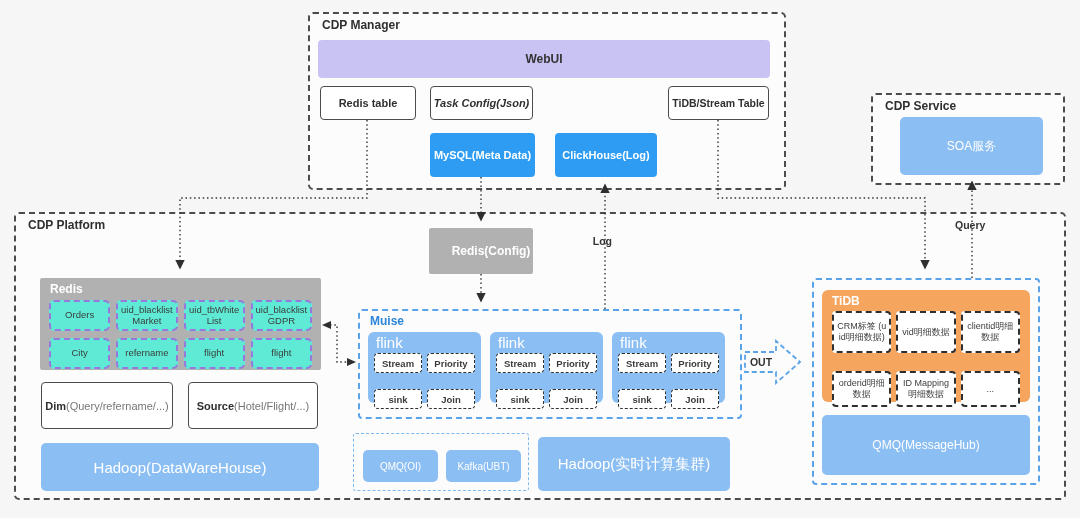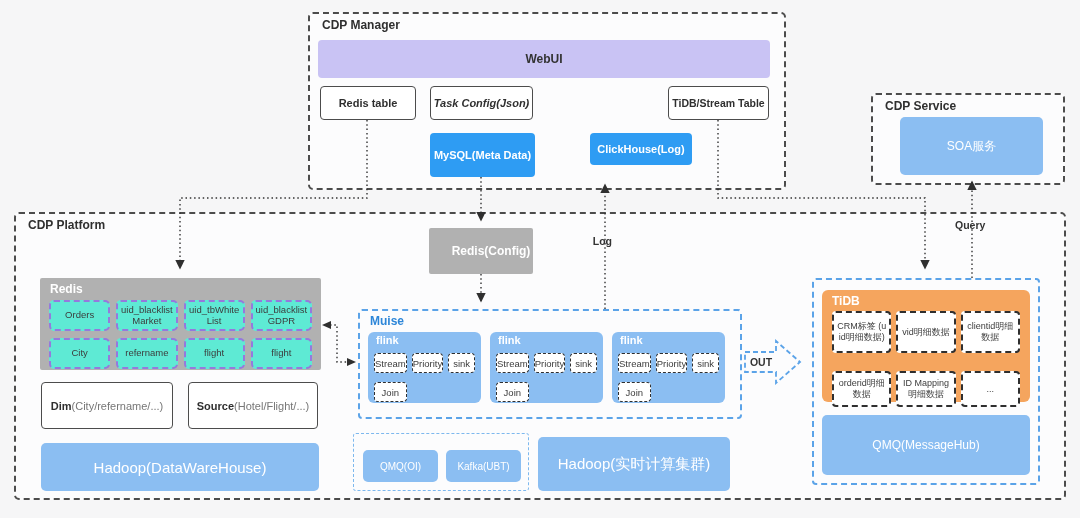--- a/index.html
+++ b/index.html
@@ -74,26 +74,26 @@
     font-size:9.5px; color:#3c3c3c; text-align:center;
     line-height:1.15; word-break:break-all; padding:1px 2px;
   }
   .flink-box {
     position:absolute;
     width:113px; height:71px;
     background:#8bbef2; border-radius:6px;
   }
   .flink-label {
     position:absolute; top:2px; left:8px;
-    color:#fff; font-size:11px; font-weight:bold;
+    color:#fff; font-size:15px; font-weight:normal;
   }
   .flink-grid {
     position:absolute; left:6px; right:6px; top:21px;
-    display:grid; grid-template-columns:1fr 1fr 1fr;
-    grid-auto-rows:20px; gap:9px 5px;
+    display:grid; grid-template-columns:1fr 1fr;
+    grid-auto-rows:20px; gap:16px 5px;font-weight:bold;
   }
   .flink-cell {
     background:#fff;
     border:1.6px dashed #2f2f2f;
     border-radius:4px;
     display:flex; align-items:center; justify-content:center;
     font-size:9.5px; color:#3c3c3c;
   }
   .orange-panel { background:#f5a55e; border-radius:6px; }
   .tidb-grid {
@@ -124,21 +124,21 @@
 <div class="abs bar" style="left:318px; top:40px; width:452px; height:38px; background:#c9c3f4; color:#333;">WebUI</div>
 
 <div class="abs white-node" style="left:320px; top:86px; width:96px; height:34px;">Redis table</div>
 
 <div class="abs white-node" style="left:430px; top:86px; width:103px; height:34px;font-style:italic;">Task Config(Json)</div>
 
 <div class="abs white-node" style="left:668px; top:86px; width:101px; height:34px; font-size:10.5px;">TiDB/Stream Table</div>
 
 <div class="abs blue-node" style="left:430px; top:133px; width:105px; height:44px;">MySQL(Meta Data)</div>
 
-<div class="abs blue-node" style="left:555px; top:133px; width:102px; height:32px;margin-left:35px;">ClickHouse(Log)</div>
+<div class="abs blue-node" style="left:555px; top:133px; width:102px; height:44px;">ClickHouse(Log)</div>
 
 <div class="abs dashed-dark" style="left:871px; top:93px; width:194px; height:92px;">
   <span class="container-title" style="left:12px; top:4px;">CDP Service</span>
 </div>
 
 <div class="abs lblue-node" style="left:900px; top:117px; width:143px; height:58px; font-size:12px;">SOA服务</div>
 
 <div class="abs dashed-dark" style="left:14px; top:212px; width:1052px; height:288px;">
   <span class="container-title" style="left:12px; top:4px;">CDP Platform</span>
 </div>
@@ -152,21 +152,21 @@
     <div class="redis-cell">uid_blacklistGDPR</div>
     <div class="redis-cell">City</div>
     <div class="redis-cell">refername</div>
     <div class="redis-cell">flight</div>
     <div class="redis-cell">flight</div>
   </div>
 </div>
 
 <div class="abs white-node" style="left:41px; top:382px; width:132px; height:47px; font-size:11px;">
   <span>
-    <b>Dim</b><span class="dim-rest">(City/refername/...)</span>
+    <b>Dim</b><span class="dim-rest">(Query/refername/...)</span>
   </span>
 </div>
 
 <div class="abs white-node" style="left:188px; top:382px; width:130px; height:47px; font-size:11px;">
   <span>
     <b>Source</b><span class="dim-rest">(Hotel/Flight/...)</span>
   </span>
 </div>
 
 <div class="abs lblue-node" style="left:41px; top:443px; width:278px; height:48px; font-size:15px;">Hadoop(DataWareHouse)</div>

